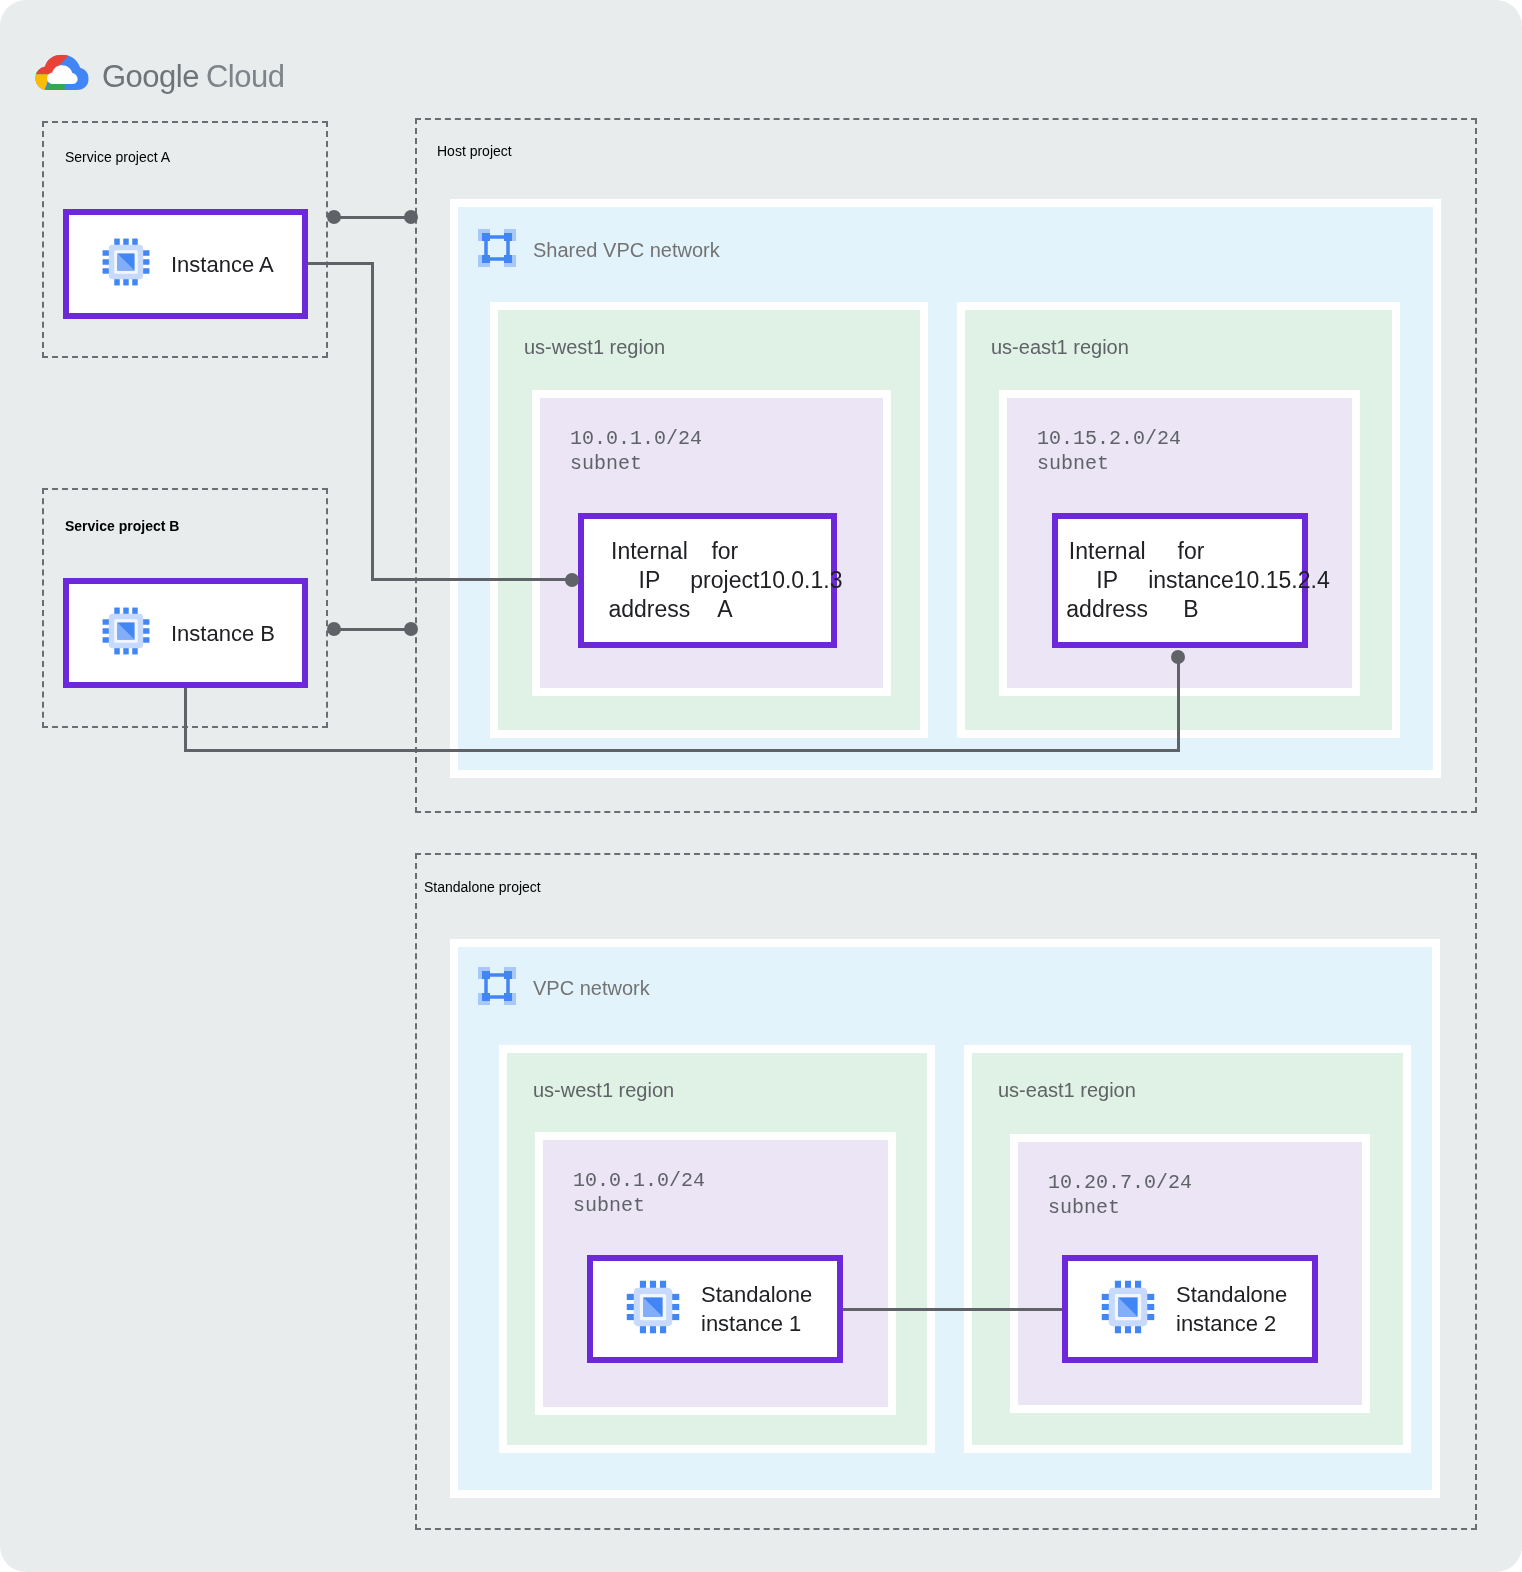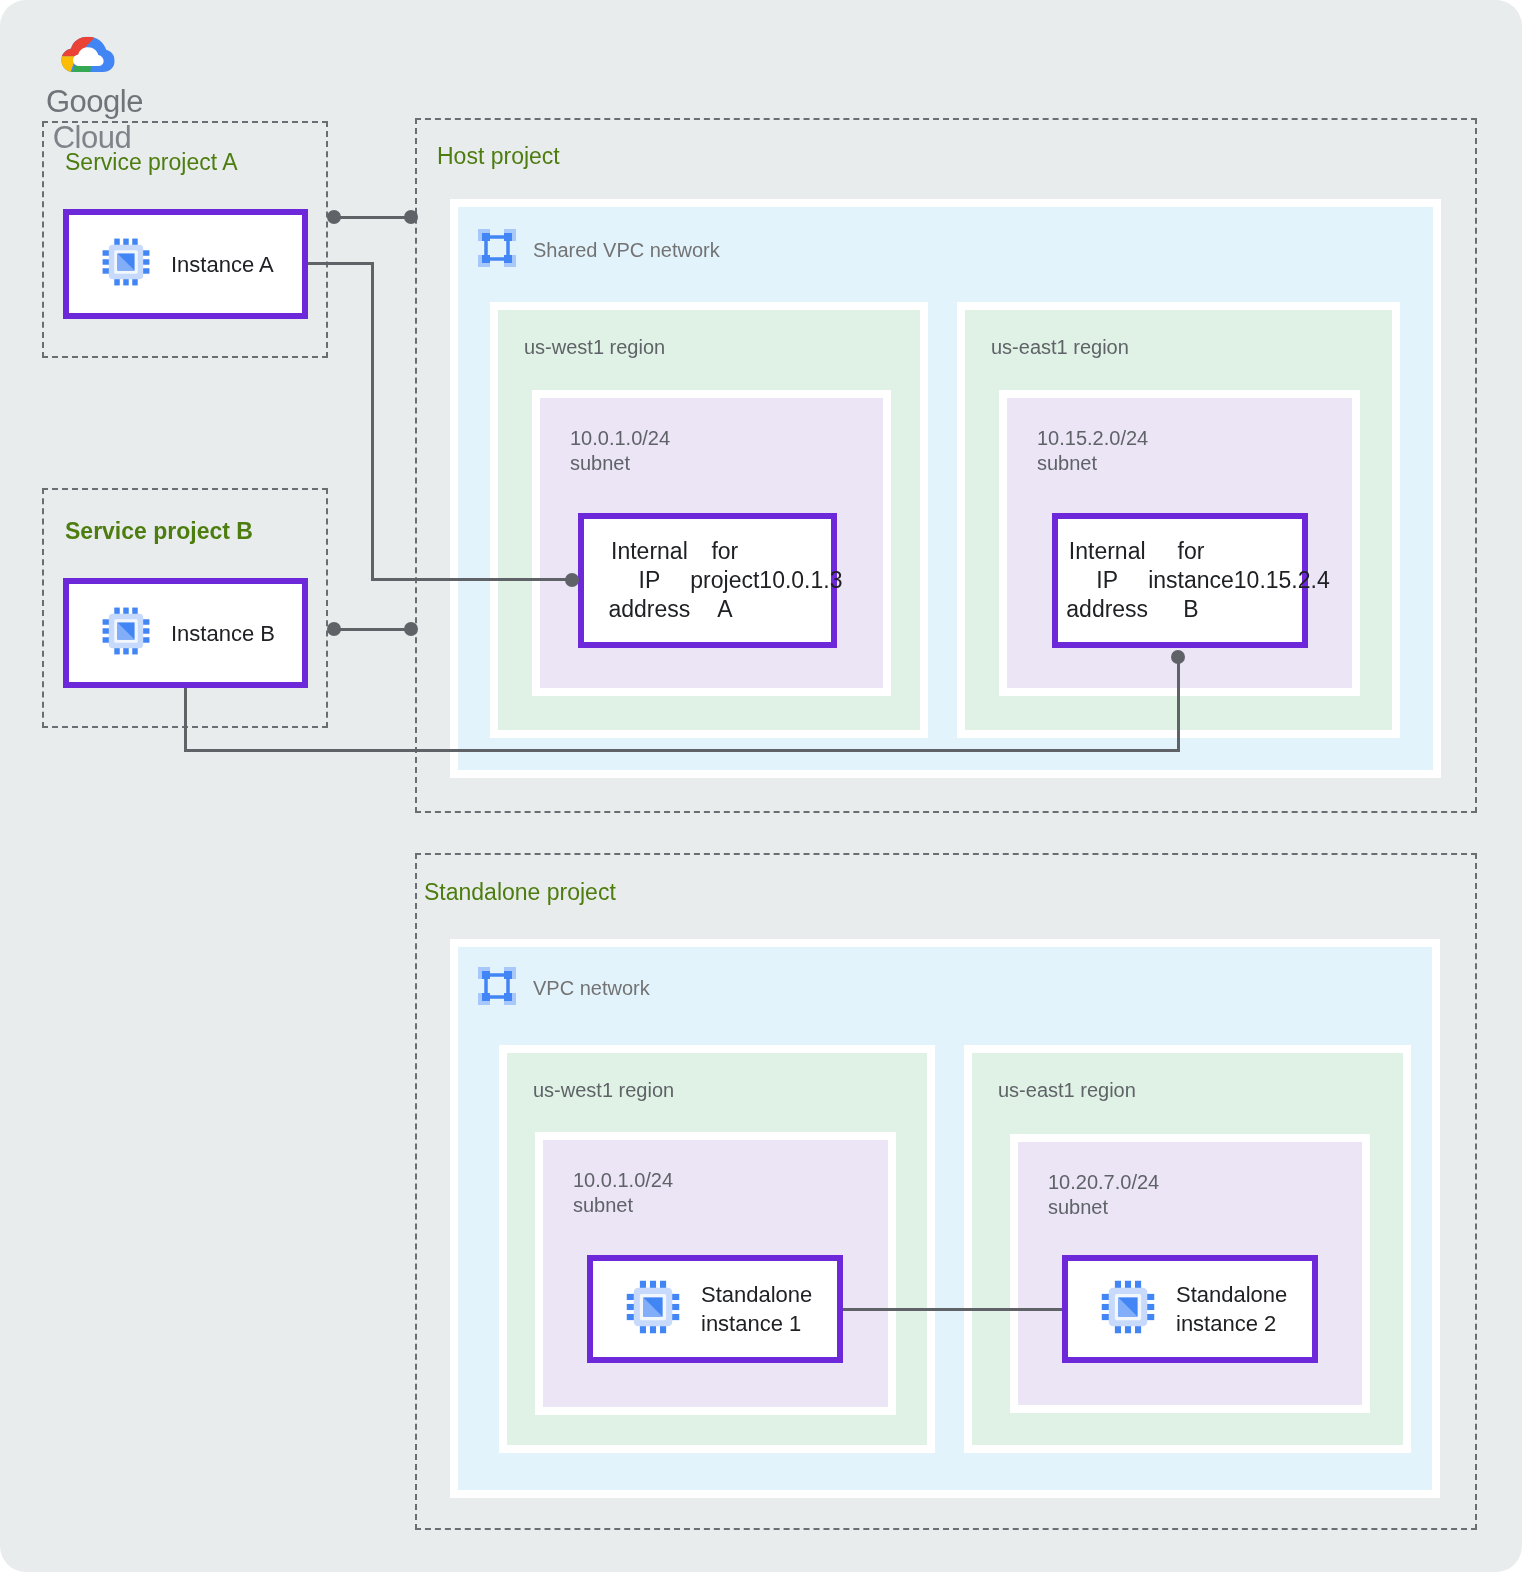--- a/index.html
+++ b/index.html
@@ -3,39 +3,39 @@
 <meta charset="utf-8">
 <style>
   html,body{margin:0;padding:0;background:#ffffff;}
   #stage{
     position:relative;width:1522px;height:1572px;overflow:hidden;
     background:#e9eced;border-radius:26px;
     font-family:"Liberation Sans","DejaVu Sans",sans-serif;
     -webkit-font-smoothing:antialiased;
   }
   .dashed-box{position:absolute;border:2px dashed #6a6e72;box-sizing:border-box;}
-  .proj-label{position:absolute;font-size:23px;color:#4d7c0f;white-space:nowrap;}
+  .proj-label{position:absolute;font-size:14px;color:#000000;white-space:nowrap;}
   .net-box{position:absolute;background:#e2f3fc;border:8px solid #ffffff;box-sizing:border-box;}
   .region-box{position:absolute;background:#e0f1e6;border:8px solid #ffffff;box-sizing:border-box;}
   .subnet-box{position:absolute;background:#ebe5f6;border:8px solid #ffffff;box-sizing:border-box;}
   .region-label{position:absolute;left:26px;top:26px;font-size:20px;color:#5f6368;white-space:nowrap;}
-  .subnet-label{position:absolute;left:30px;top:28px;font-size:20px;color:#5f6368;line-height:25px;white-space:nowrap;}
+  .subnet-label{position:absolute;left:30px;top:28px;font-size:20px;color:#5f6368;line-height:25px;white-space:nowrap;font-family:Liberation Mono, monospace;}
   .card{position:absolute;background:#ffffff;border:6px solid #6d28d9;box-sizing:border-box;}
   .ip-card{display:flex;flex-direction:row;align-items:center;justify-content:center;
     font-size:23px;color:#202124;line-height:29px;text-align:center;padding-left:36px;}
   .inst-card{display:flex;align-items:center;}
   .inst-card .ic{flex:0 0 auto;margin-left:32px;}
   .inst-card .tx{margin-left:20px;font-size:22px;color:#202124;line-height:29px;}
   .net-head{position:absolute;display:flex;align-items:center;}
   .net-head .tx{margin-left:16px;font-size:20px;color:#737373;white-space:nowrap;}
   .hline,.vline{position:absolute;background:#5f6368;}
   .hline{height:3px;}
   .vline{width:3px;}
   .dot{position:absolute;width:14px;height:14px;border-radius:50%;background:#5f6368;}
-  .logo{position:absolute;left:34px;top:34px;display:flex;align-items:center;flex-direction:column;}
+  .logo{position:absolute;left:34px;top:52px;display:flex;align-items:center;}
   .logo .word{font-size:31px;letter-spacing:-0.5px;margin-left:12px;}
   .logo .g{color:#6f7479;}
   .logo .c{color:#7f848a;margin-left:7px;}
 </style>
 </head>
 <body>
 
 <svg width="0" height="0" style="position:absolute">
   <defs>
     <g id="chip-icon">

